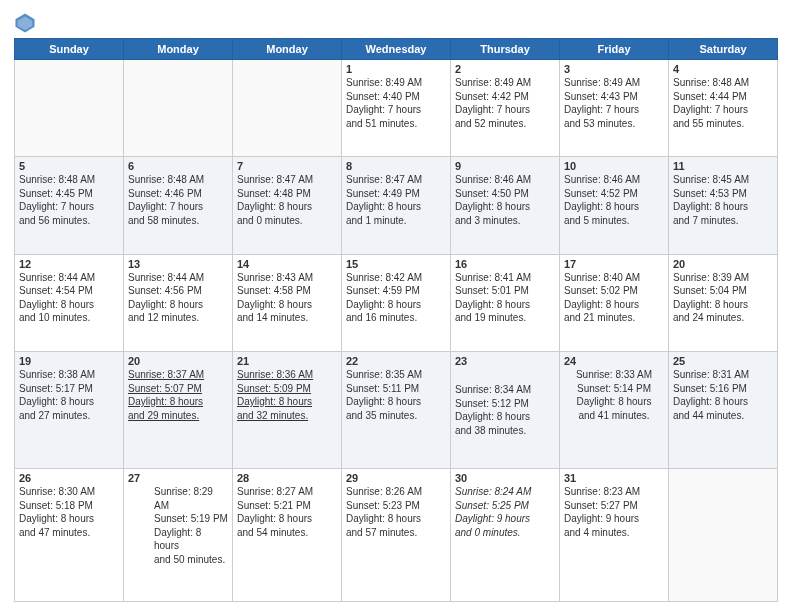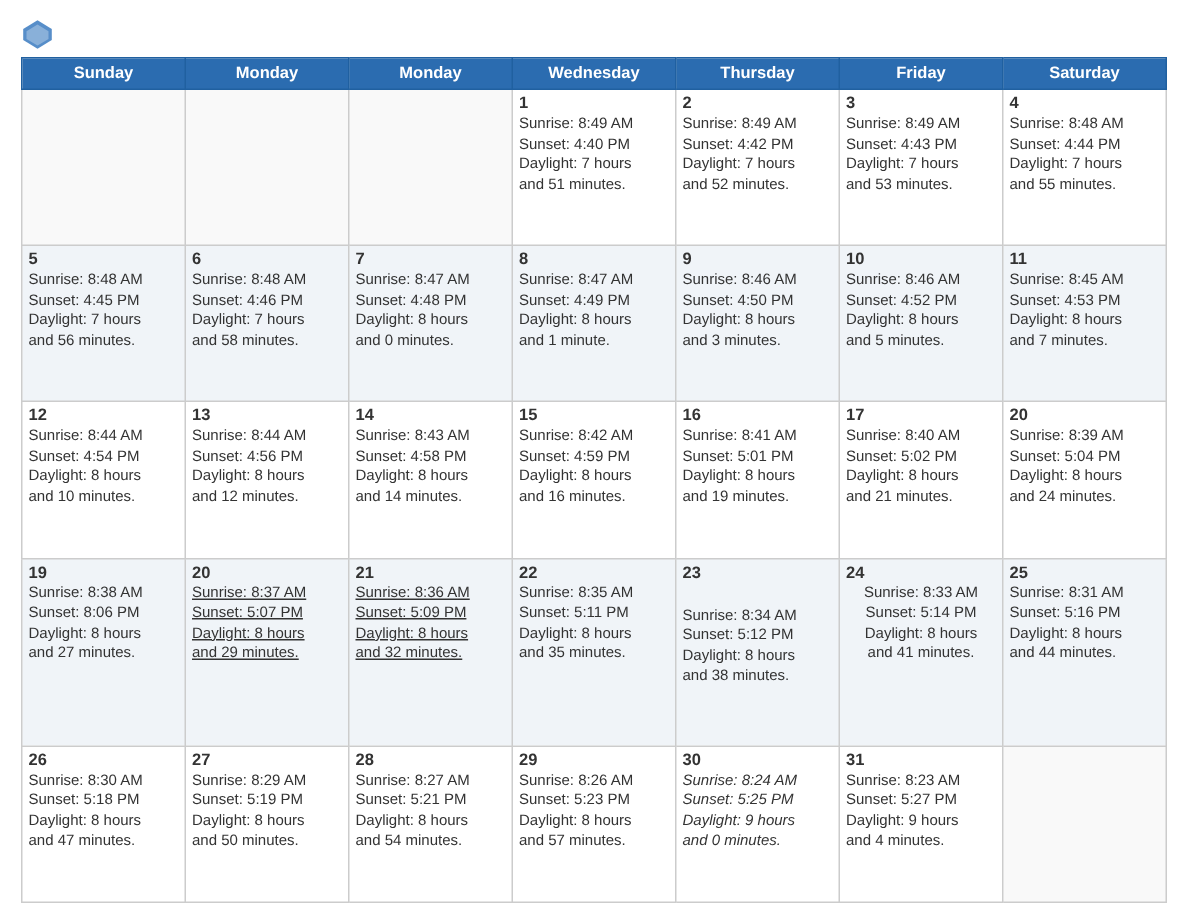--- a/index.html
+++ b/index.html
@@ -271,21 +271,21 @@
             <div class="day-info" style="white-space: pre-line;">Sunrise: 8:39 AM
 Sunset: 5:04 PM
 Daylight: 8 hours
 and 24 minutes.</div>
           </td>
         </tr>
         <tr>
           <td class="row-shade">
             <span class="day-number">19</span>
             <div class="day-info" style="white-space: pre-line;">Sunrise: 8:38 AM
-Sunset: 8:06 PM
+Sunset: 5:17 PM
 Daylight: 8 hours
 and 27 minutes.</div>
           </td>
           <td class="row-shade">
             <span class="day-number">20</span>
             <div class="day-info" style="white-space: pre-line; text-decoration: underline;">Sunrise: 8:37 AM
 Sunset: 5:07 PM
 Daylight: 8 hours
 and 29 minutes.</div>
           </td>
@@ -328,21 +328,21 @@
         <tr>
           <td>
             <span class="day-number">26</span>
             <div class="day-info" style="white-space: pre-line;">Sunrise: 8:30 AM
 Sunset: 5:18 PM
 Daylight: 8 hours
 and 47 minutes.</div>
           </td>
           <td>
             <span class="day-number">27</span>
-            <div class="day-info" style="white-space: pre-line;">Sunrise: 8:29 AM
+            <div class="day-info" style="white-space: pre-line; margin-left: 26px;">Sunrise: 8:29 AM
 Sunset: 5:19 PM
 Daylight: 8 hours
 and 50 minutes.</div>
           </td>
           <td>
             <span class="day-number">28</span>
             <div class="day-info" style="white-space: pre-line;">Sunrise: 8:27 AM
 Sunset: 5:21 PM
 Daylight: 8 hours
 and 54 minutes.</div>

